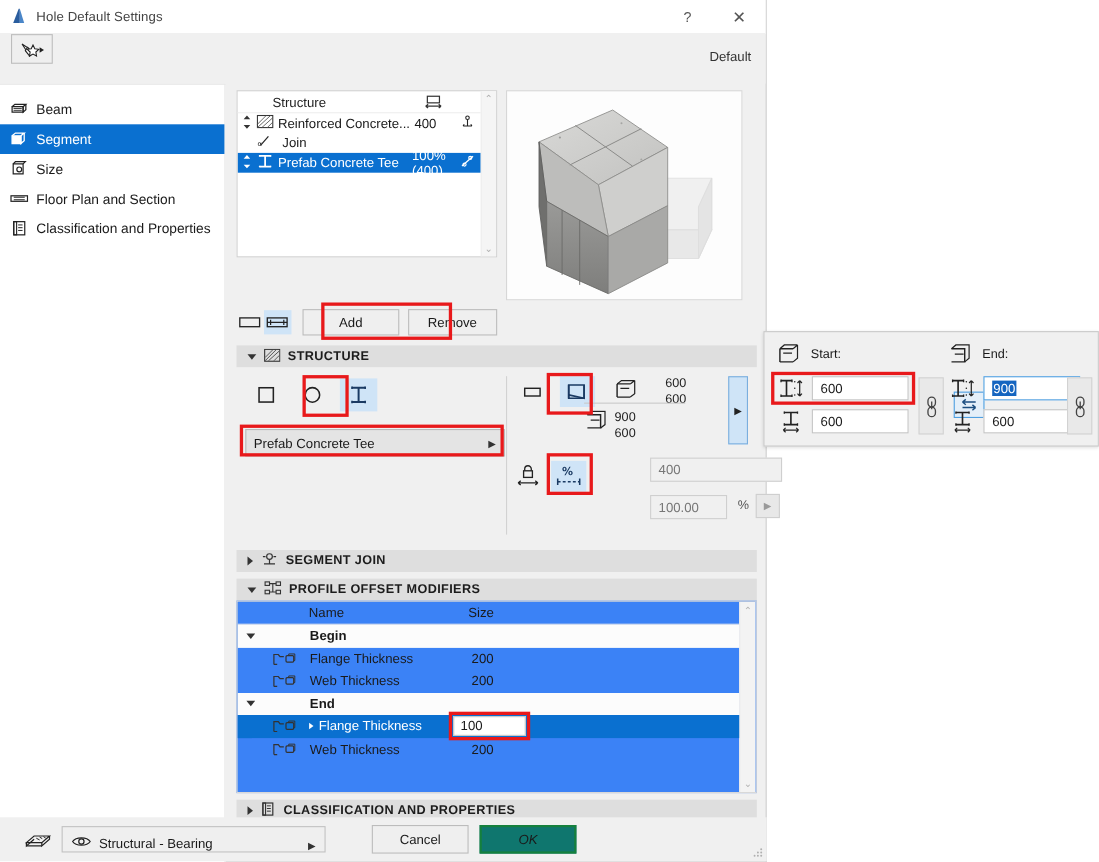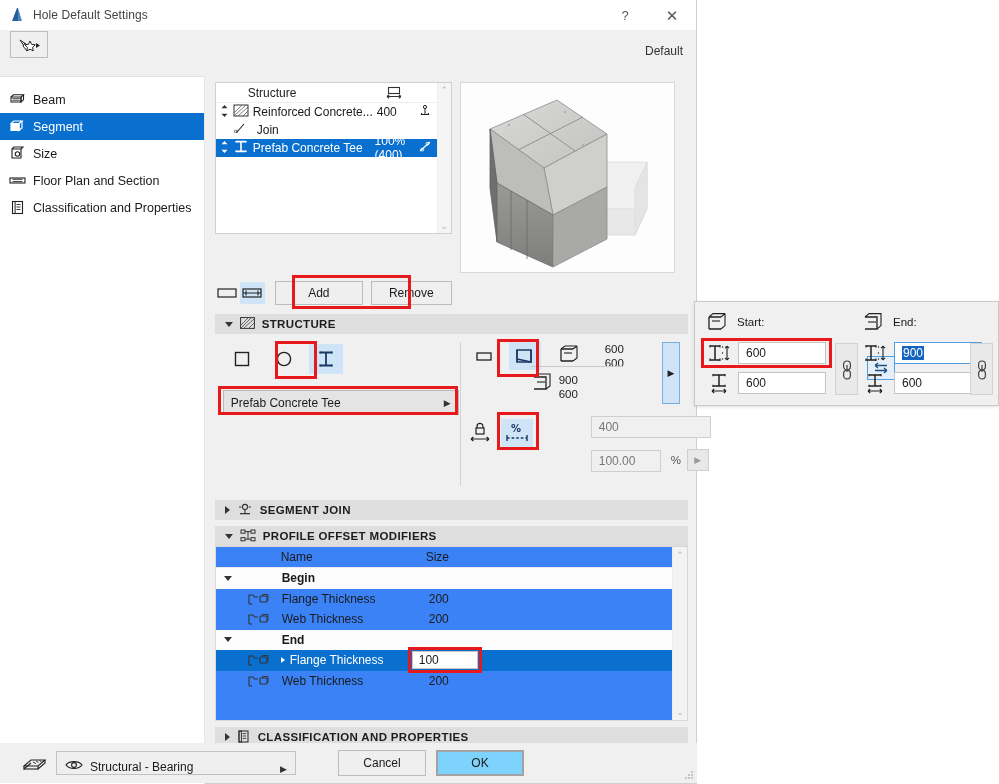--- a/index.html
+++ b/index.html
@@ -220,21 +220,21 @@
   .pen-ico { width: 26px; height: 20px; margin-left: 10px; }
   .layer-combo {
     margin-left: 8px; width: 240px; height: 24px;
     background: #efefef; border: 1px solid #c2c2c2;
     display: flex; align-items: flex-end; gap: 7px; padding: 0 8px; font-size: 12px;
   }
   .layer-combo .arr { margin-left: auto; font-size: 9px; color: #333; }
   .btn-cancel { width: 88px; height: 26px; margin-left: 42px; }
   .btn-ok {
     width: 88px; height: 26px; margin-left: 10px;
-    border: 2px solid #a3a3a3; background: #7dd3fc;
+    border: 2px solid #15803d; background: #0f766e; font-style: italic;
   }
   .resize-grip {
     position: absolute; right: 3px; bottom: 3px; width: 10px; height: 10px;
     color: #aaa; font-size: 9px;
   }
 
   
   .popup {
     position: absolute; left: 694px; top: 301px; width: 305px; height: 105px;
     background: #f0f0f0; border: 1px solid #c9c9c9;

